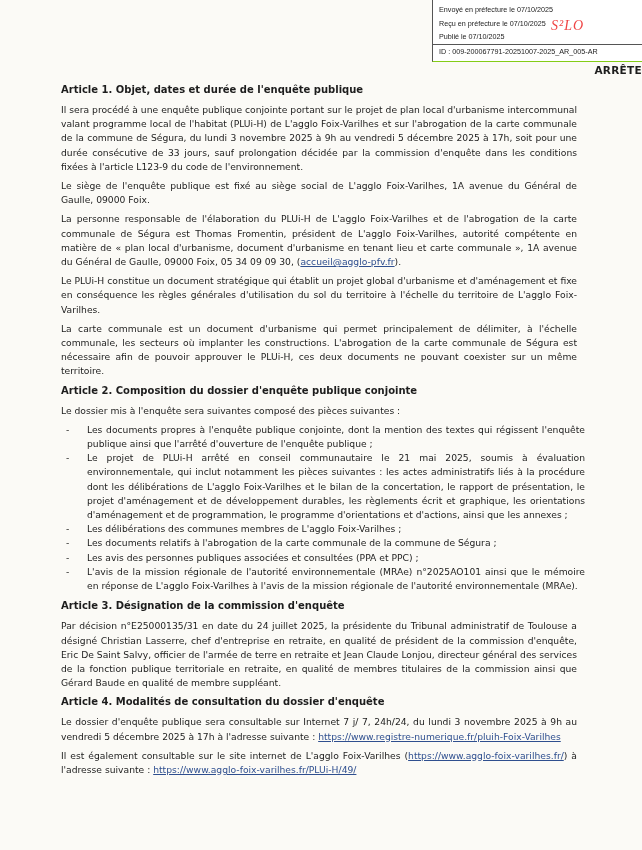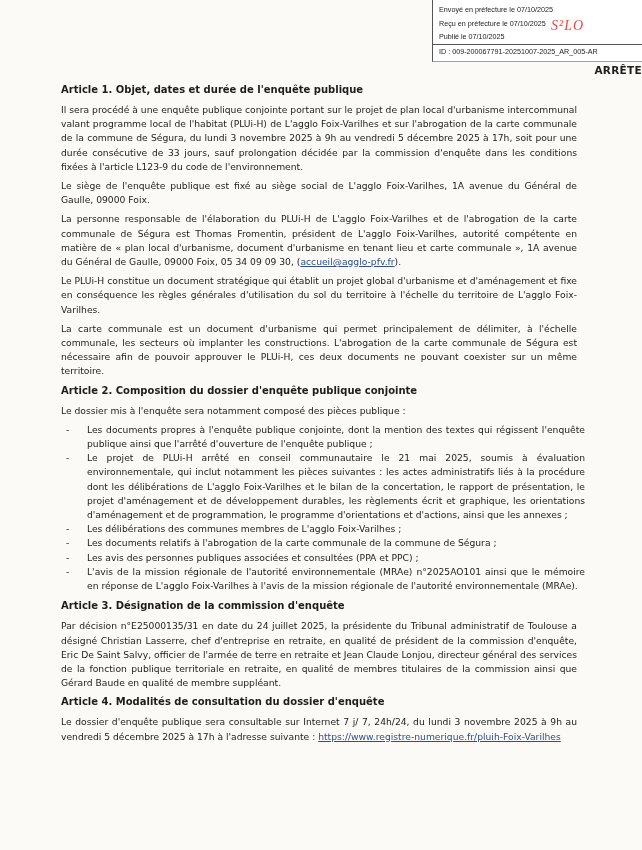--- a/index.html
+++ b/index.html
@@ -58,33 +58,34 @@
     <h2>Article 1. Objet, dates et durée de l'enquête publique</h2>
     <p>Il sera procédé à une enquête publique conjointe portant sur le projet de plan local d'urbanisme intercommunal valant programme local de l'habitat (PLUi-H) de L'agglo Foix-Varilhes et sur l'abrogation de la carte communale de la commune de Ségura, du lundi 3 novembre 2025 à 9h au vendredi 5 décembre 2025 à 17h, soit pour une durée consécutive de 33 jours, sauf prolongation décidée par la commission d'enquête dans les conditions fixées à l'article L123-9 du code de l'environnement.</p>
     <p>Le siège de l'enquête publique est fixé au siège social de L'agglo Foix-Varilhes, 1A avenue du Général de Gaulle, 09000 Foix.</p>
     <p><span>La personne responsable de l'élaboration du PLUi-H de L'agglo Foix-Varilhes et de l'abrogation de la carte communale de Ségura est Thomas Fromentin, président de L'agglo Foix-Varilhes, autorité compétente en matière de « plan local d'urbanisme, document d'urbanisme en tenant lieu et carte communale », 1A avenue du Général de Gaulle, 09000 Foix, 05 34 09 09 30, </span><span>(</span><a>accueil@agglo-pfv.fr</a><span>).</span></p>
     <p>Le PLUi-H constitue un document stratégique qui établit un projet global d'urbanisme et d'aménagement et fixe en conséquence les règles générales d'utilisation du sol du territoire à l'échelle du territoire de L'agglo Foix-Varilhes.</p>
     <p>La carte communale est un document d'urbanisme qui permet principalement de délimiter, à l'échelle communale, les secteurs où implanter les constructions. L'abrogation de la carte communale de Ségura est nécessaire afin de pouvoir approuver le PLUi-H, ces deux documents ne pouvant coexister sur un même territoire.</p>
   </section>
 
   <section>
     <h2>Article 2. Composition du dossier d'enquête publique conjointe</h2>
-    <p>Le dossier mis à l'enquête sera notamment composé des pièces publique :</p>
+    <p>Le dossier mis à l'enquête sera suivantes composé des pièces suivantes :</p>
     <ul>
       <li>Les documents propres à l'enquête publique conjointe, dont la mention des textes qui régissent l'enquête publique ainsi que l'arrêté d'ouverture de l'enquête publique ;</li>
       <li>Le projet de PLUi-H arrêté en conseil communautaire le 21 mai 2025, soumis à évaluation environnementale, qui inclut notamment les pièces suivantes : les actes administratifs liés à la procédure dont les délibérations de L'agglo Foix-Varilhes et le bilan de la concertation, le rapport de présentation, le projet d'aménagement et de développement durables, les règlements écrit et graphique, les orientations d'aménagement et de programmation, le programme d'orientations et d'actions, ainsi que les annexes ;</li>
       <li>Les délibérations des communes membres de L'agglo Foix-Varilhes ;</li>
       <li>Les documents relatifs à l'abrogation de la carte communale de la commune de Ségura ;</li>
       <li>Les avis des personnes publiques associées et consultées (PPA et PPC) ;</li>
       <li>L'avis de la mission régionale de l'autorité environnementale (MRAe) n°2025AO101 ainsi que le mémoire en réponse de L'agglo Foix-Varilhes à l'avis de la mission régionale de l'autorité environnementale (MRAe).</li>
     </ul>
   </section>
 
   <section>
     <h2>Article 3. Désignation de la commission d'enquête</h2>
     <p>Par décision n°E25000135/31 en date du 24 juillet 2025, la présidente du Tribunal administratif de Toulouse a désigné Christian Lasserre, chef d'entreprise en retraite, en qualité de président de la commission d'enquête, Eric De Saint Salvy, officier de l'armée de terre en retraite et Jean Claude Lonjou, directeur général des services de la fonction publique territoriale en retraite, en qualité de membres titulaires de la commission ainsi que Gérard Baude en qualité de membre suppléant.</p>
   </section>
 
   <section>
     <h2>Article 4. Modalités de consultation du dossier d'enquête</h2>
     <p><span>Le dossier d'enquête publique sera consultable sur Internet 7 j/ 7, 24h/24, du lundi 3 novembre 2025 à 9h au vendredi 5 décembre 2025 à 17h à l'adresse suivante : </span><a>https://www.registre-numerique.fr/pluih-Foix-Varilhes</a></p>
+    <p><span>Il est également consultable sur le site internet de L'agglo Foix-Varilhes (</span><a>https://www.agglo-foix-varilhes.fr/</a><span>) à l'adresse suivante : </span><a>https://www.agglo-foix-varilhes.fr/PLUi-H/49/</a></p>
   </section>
 </div>
 
 </body></html>

